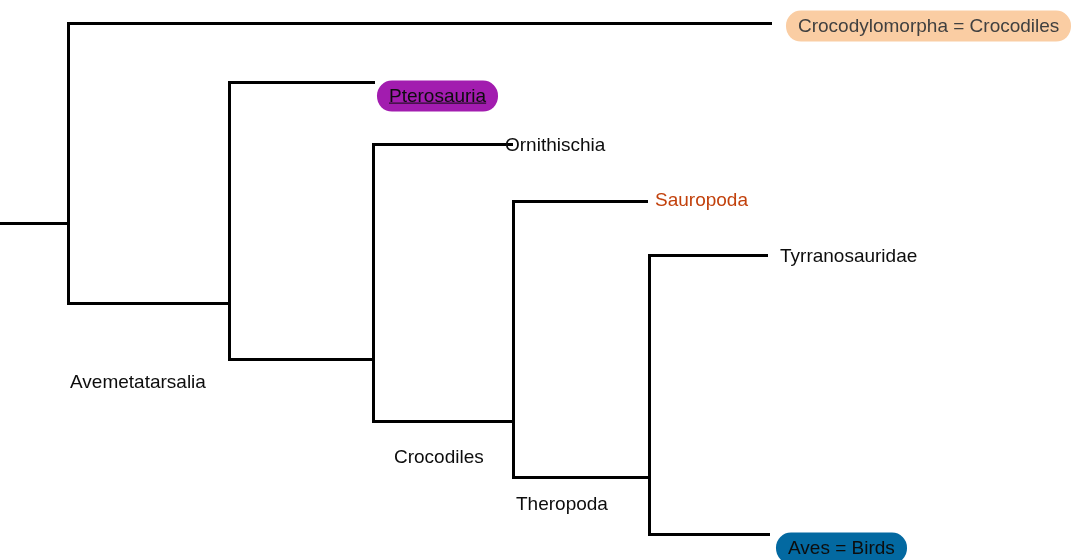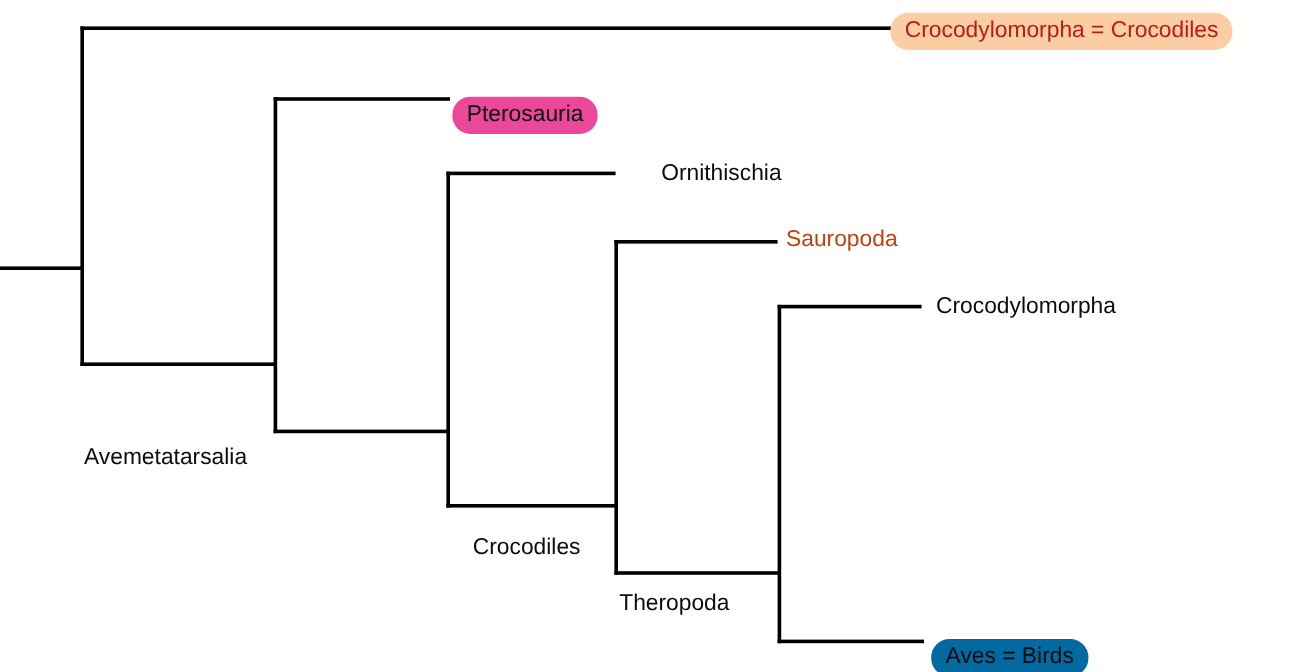--- a/index.html
+++ b/index.html
@@ -48,23 +48,23 @@
   <div class="line" style="left: 372px; top: 143px; width: 3px; height: 280px; background: rgb(0, 0, 0);"></div>
   <div class="line" style="left: 372px; top: 143px; width: 141px; height: 3px; background: rgb(0, 0, 0);"></div>
   <div class="line" style="left: 372px; top: 420px; width: 141px; height: 3px; background: rgb(0, 0, 0);"></div>
   <div class="line" style="left: 512px; top: 200px; width: 3px; height: 279px; background: rgb(0, 0, 0);"></div>
   <div class="line" style="left: 512px; top: 200px; width: 136px; height: 3px; background: rgb(0, 0, 0);"></div>
   <div class="line" style="left: 512px; top: 476px; width: 138px; height: 3px; background: rgb(0, 0, 0);"></div>
   <div class="line" style="left: 648px; top: 254px; width: 3px; height: 282px; background: rgb(0, 0, 0);"></div>
   <div class="line" style="left: 648px; top: 254px; width: 120px; height: 3px; background: rgb(0, 0, 0);"></div>
   <div class="line" style="left: 648px; top: 533px; width: 122px; height: 3px; background: rgb(0, 0, 0);"></div>
 
-  <div class="taxon-label pill" style="left: 742px; top: 26px; background: rgb(250, 205, 163); color: #b91c1c;">Crocodylomorpha = Crocodiles</div>
-  <div class="taxon-label pill" style="left: 377px; top: 96px; background: #ec4899; color: rgb(13, 13, 13);">Pterosauria</div>
-  <div class="taxon-label" style="left: 551px; top: 145px; color: rgb(13, 13, 13); text-align: center;">Ornithischia</div>
+  <div class="taxon-label pill" style="left: 786px; top: 26px; background: rgb(250, 205, 163); color: #404040;">Crocodylomorpha = Crocodiles</div>
+  <div class="taxon-label pill" style="left: 377px; top: 96px; background: #a21caf; color: rgb(13, 13, 13); text-decoration: underline;">Pterosauria</div>
+  <div class="taxon-label" style="left: 505px; top: 145px; color: rgb(13, 13, 13); text-align: center;">Ornithischia</div>
   <div class="taxon-label" style="left: 655px; top: 200px; color: #c2410c;">Sauropoda</div>
-  <div class="taxon-label" style="left: 780px; top: 256px; color: rgb(13, 13, 13);">Crocodylomorpha</div>
+  <div class="taxon-label" style="left: 780px; top: 256px; color: rgb(13, 13, 13);">Tyrranosauridae</div>
   <div class="taxon-label" style="left: 70px; top: 334px; color: rgb(13, 13, 13); margin-top: 48px;">Avemetatarsalia</div>
   <div class="taxon-label" style="left: 394px; top: 457px; color: rgb(13, 13, 13);">Crocodiles</div>
   <div class="taxon-label" style="left: 516px; top: 504px; color: rgb(13, 13, 13);">Theropoda</div>
   <div class="taxon-label pill" style="left: 776px; top: 548px; background: #0369a1; color: rgb(13, 13, 13);">Aves = Birds</div>
 
 </div>
 
 </body></html>

